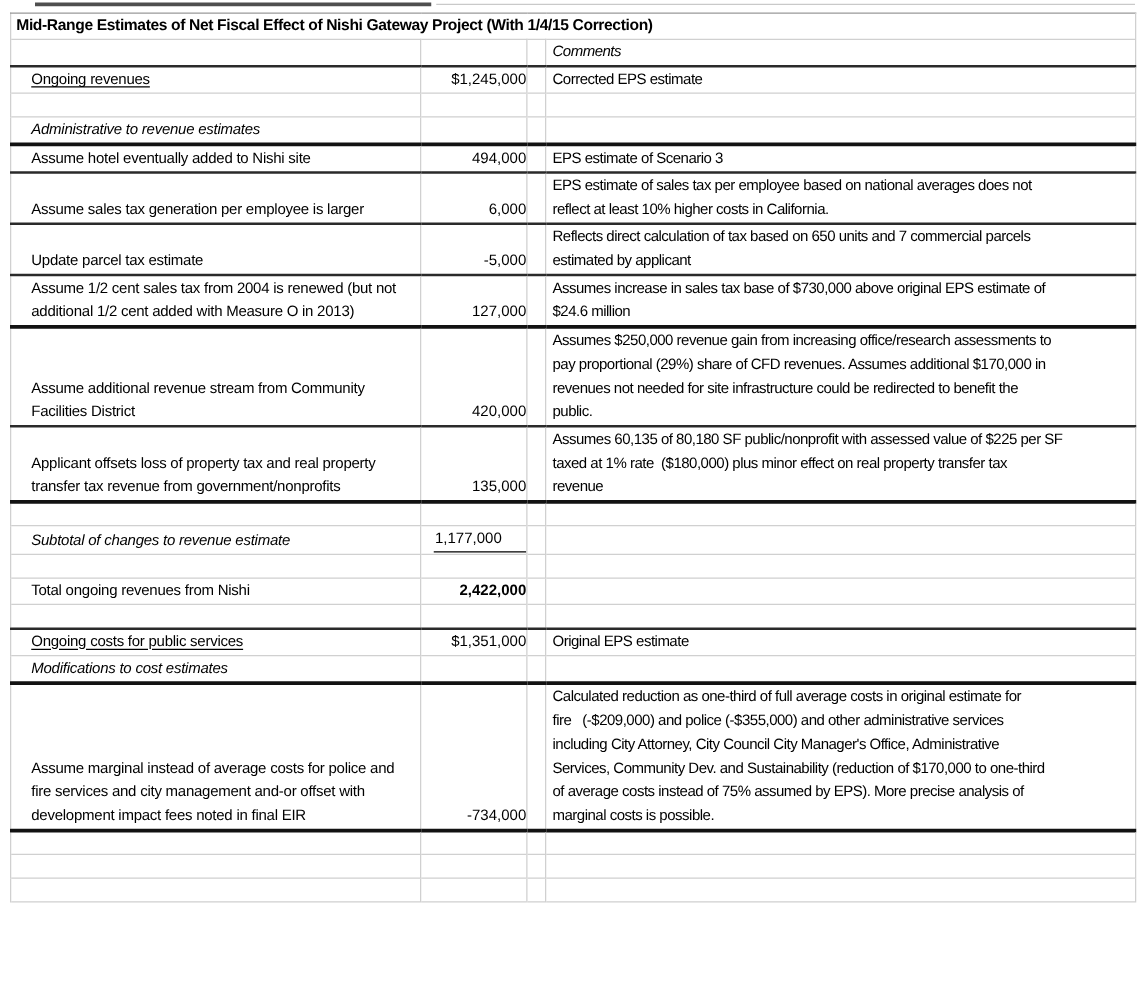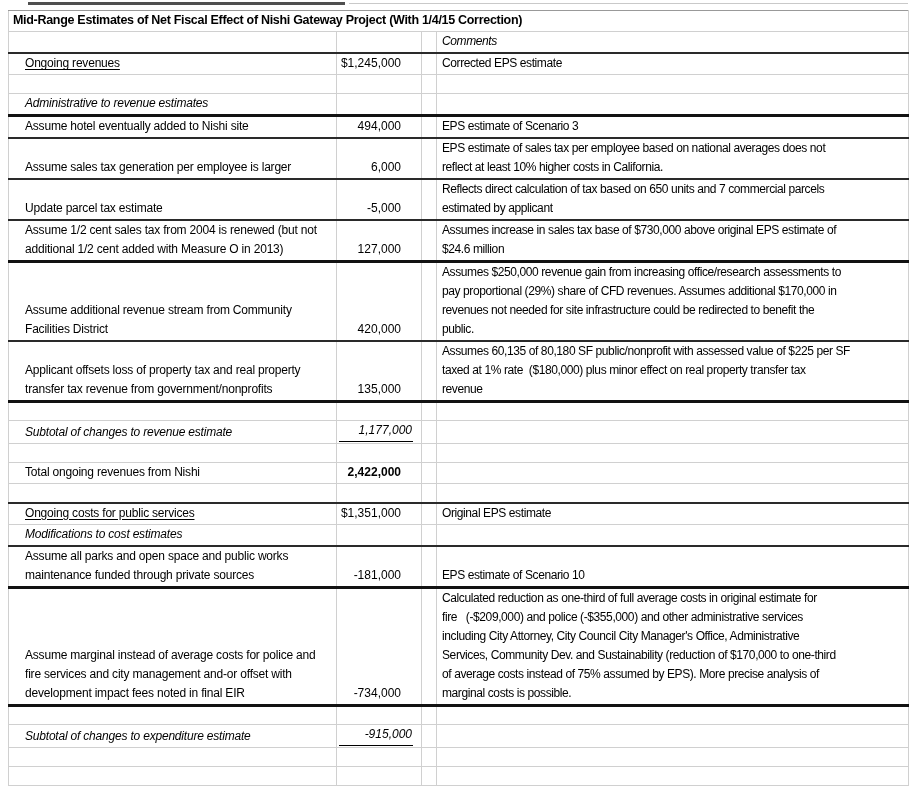--- a/index.html
+++ b/index.html
@@ -35,31 +35,31 @@
   table.sheet tr:first-child > td{border-top:1px solid #999;}
 
   td.title-cell{
     font-weight:bold;font-size:12.5px;letter-spacing:-0.3px;
     padding:0 2px 1px 4px;white-space:nowrap;
   }
   td.lbl{
     text-align:left;padding:0 2px 1px 16px;
     white-space:pre-wrap;letter-spacing:-0.2px;
   }
-  td.val{text-align:right;padding:0 20px 1px 2px;white-space:nowrap;}
+  td.val{text-align:right;padding:0 0 1px 2px;white-space:nowrap;}
   td.cmt{
     text-align:left;padding:0 4px 1px 5px;
     white-space:pre-wrap;letter-spacing:-0.4px;
   }
   .u{text-decoration:underline;text-underline-offset:2px;}
   .i{font-style:italic;margin-top:48px;}
   .b{font-weight:bold;}
   .acct{
-    display:inline-block;min-width:72px;text-align:right;
-    border-bottom:1.2px solid #000;padding:0 1px 1px 1px;font-style:italic;
+    display:inline-block;min-width:72px;text-align:left;
+    border-bottom:1.2px solid #000;padding:0 1px 1px 1px;
   }
 </style>
 </head>
 <body>
 
 <div class="top-artifact">
   <span class="seg-dark"></span>
   <span class="seg-light"></span>
 </div>
 
@@ -180,53 +180,40 @@
         <td class="val">$1,351,000</td>
         <td class="gapc"></td>
         <td class="cmt">Original EPS estimate</td>
       </tr>
       <tr class="bt-light">
         <td class="lbl i">Modifications to cost estimates</td>
         <td class="val"></td>
         <td class="gapc"></td>
         <td class="cmt"></td>
       </tr>
-      <tr class="bt-dark">
-        <td class="lbl">Assume all parks and open space and public works
-maintenance funded through private sources</td>
-        <td class="val">-181,000</td>
-        <td class="gapc"></td>
-        <td class="cmt">EPS estimate of Scenario 10</td>
-      </tr>
       <tr class="bt-thick">
         <td class="lbl">Assume marginal instead of average costs for police and
 fire services and city management and-or offset with
 development impact fees noted in final EIR</td>
         <td class="val">-734,000</td>
         <td class="gapc"></td>
         <td class="cmt">Calculated reduction as one-third of full average costs in original estimate for
 fire   (-$209,000) and police (-$355,000) and other administrative services
 including City Attorney, City Council City Manager's Office, Administrative
 Services, Community Dev. and Sustainability (reduction of $170,000 to one-third
 of average costs instead of 75% assumed by EPS). More precise analysis of
 marginal costs is possible.</td>
       </tr>
       <tr class="bt-thick">
         <td class="lbl"></td>
         <td class="val"></td>
         <td class="gapc"></td>
         <td class="cmt"></td>
       </tr>
       <tr class="bt-light">
-        <td class="lbl i">Subtotal of changes to expenditure estimate</td>
-        <td class="val"><span class="acct">-915,000</span></td>
-        <td class="gapc"></td>
-        <td class="cmt"></td>
-      </tr>
-      <tr class="bt-light">
         <td class="lbl"></td>
         <td class="val"></td>
         <td class="gapc"></td>
         <td class="cmt"></td>
       </tr>
       <tr class="bt-light">
         <td class="lbl"></td>
         <td class="val"></td>
         <td class="gapc"></td>
         <td class="cmt"></td>

